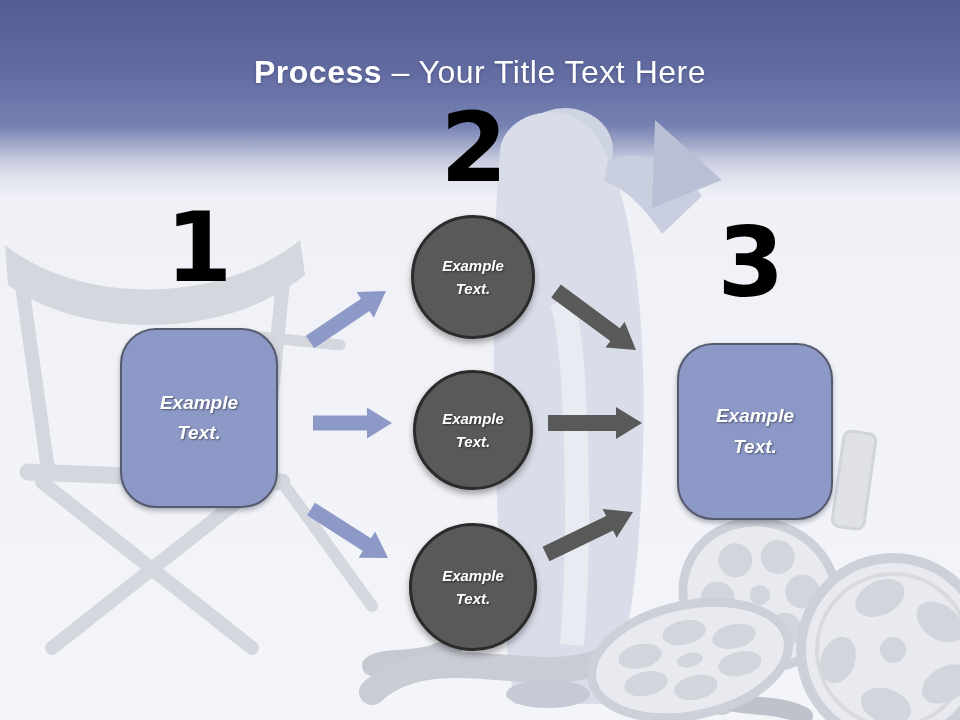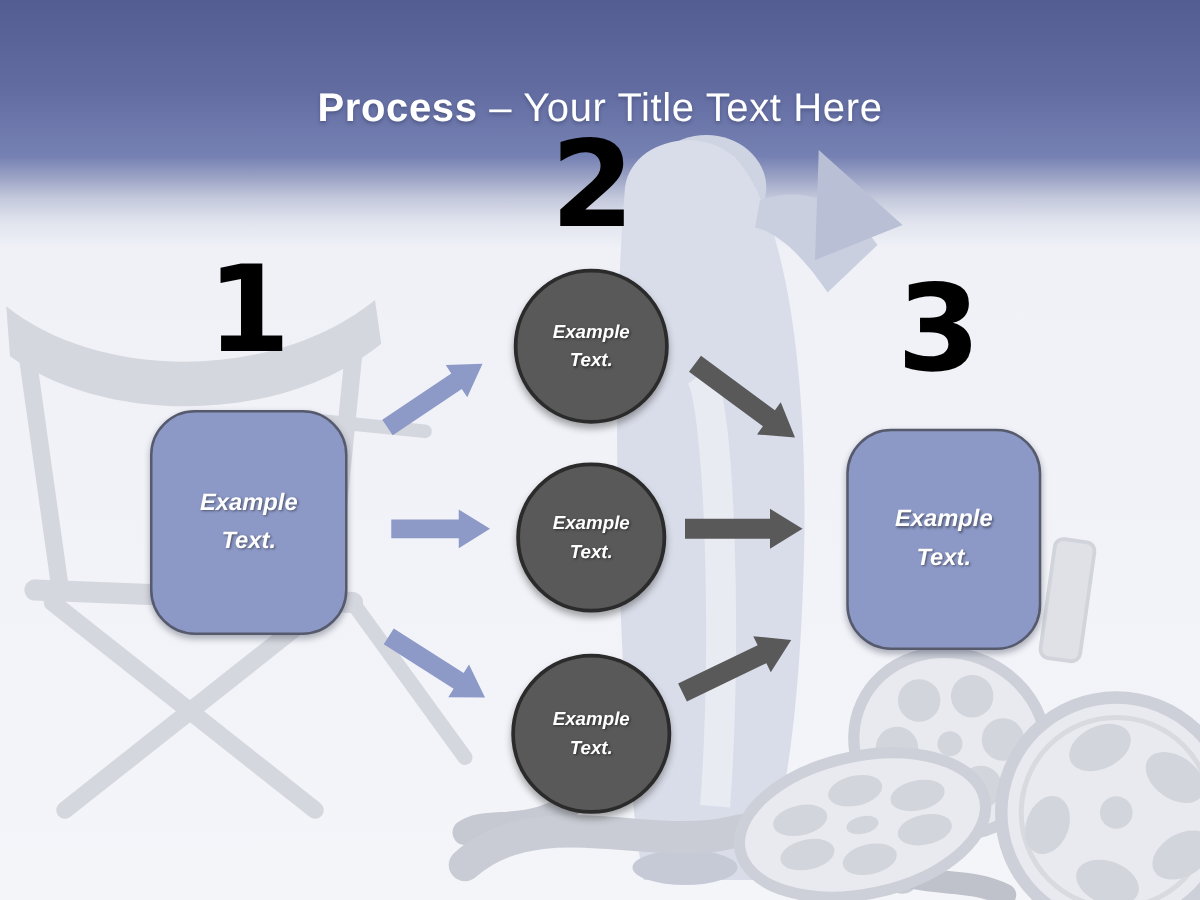--- a/index.html
+++ b/index.html
@@ -6,21 +6,21 @@
   .slide{
     position:relative; width:960px; height:720px; overflow:hidden;
     font-family:"Liberation Sans", sans-serif;
     background:linear-gradient(180deg,
       #545D91 0%, #626CA1 10%, #7681B3 17.4%,
       #99A1C4 19.6%, #C3C8DB 22%, #E0E3EE 24.6%,
       #F0F1F7 27.5%, #F4F5F9 100%);
   }
   svg.layer{position:absolute; left:0; top:0; width:960px; height:720px; pointer-events:none;}
   .title{
-    position:absolute; top:68px; left:0; width:960px; text-align:center;
+    position:absolute; top:54px; left:0; width:960px; text-align:center;
     color:#FFFFFF; font-size:32px; font-weight:400; letter-spacing:.5px;
     text-shadow:0 1px 3px rgba(30,35,70,.35);
   }
   .title .bold{font-weight:700;}
   .stepnum{
     position:absolute; width:130px; text-align:center;
     font-family:"DejaVu Sans", sans-serif; font-weight:700;
     font-size:96px; line-height:1; color:#000;
   }
   .num1{left:134px; top:200px;}

